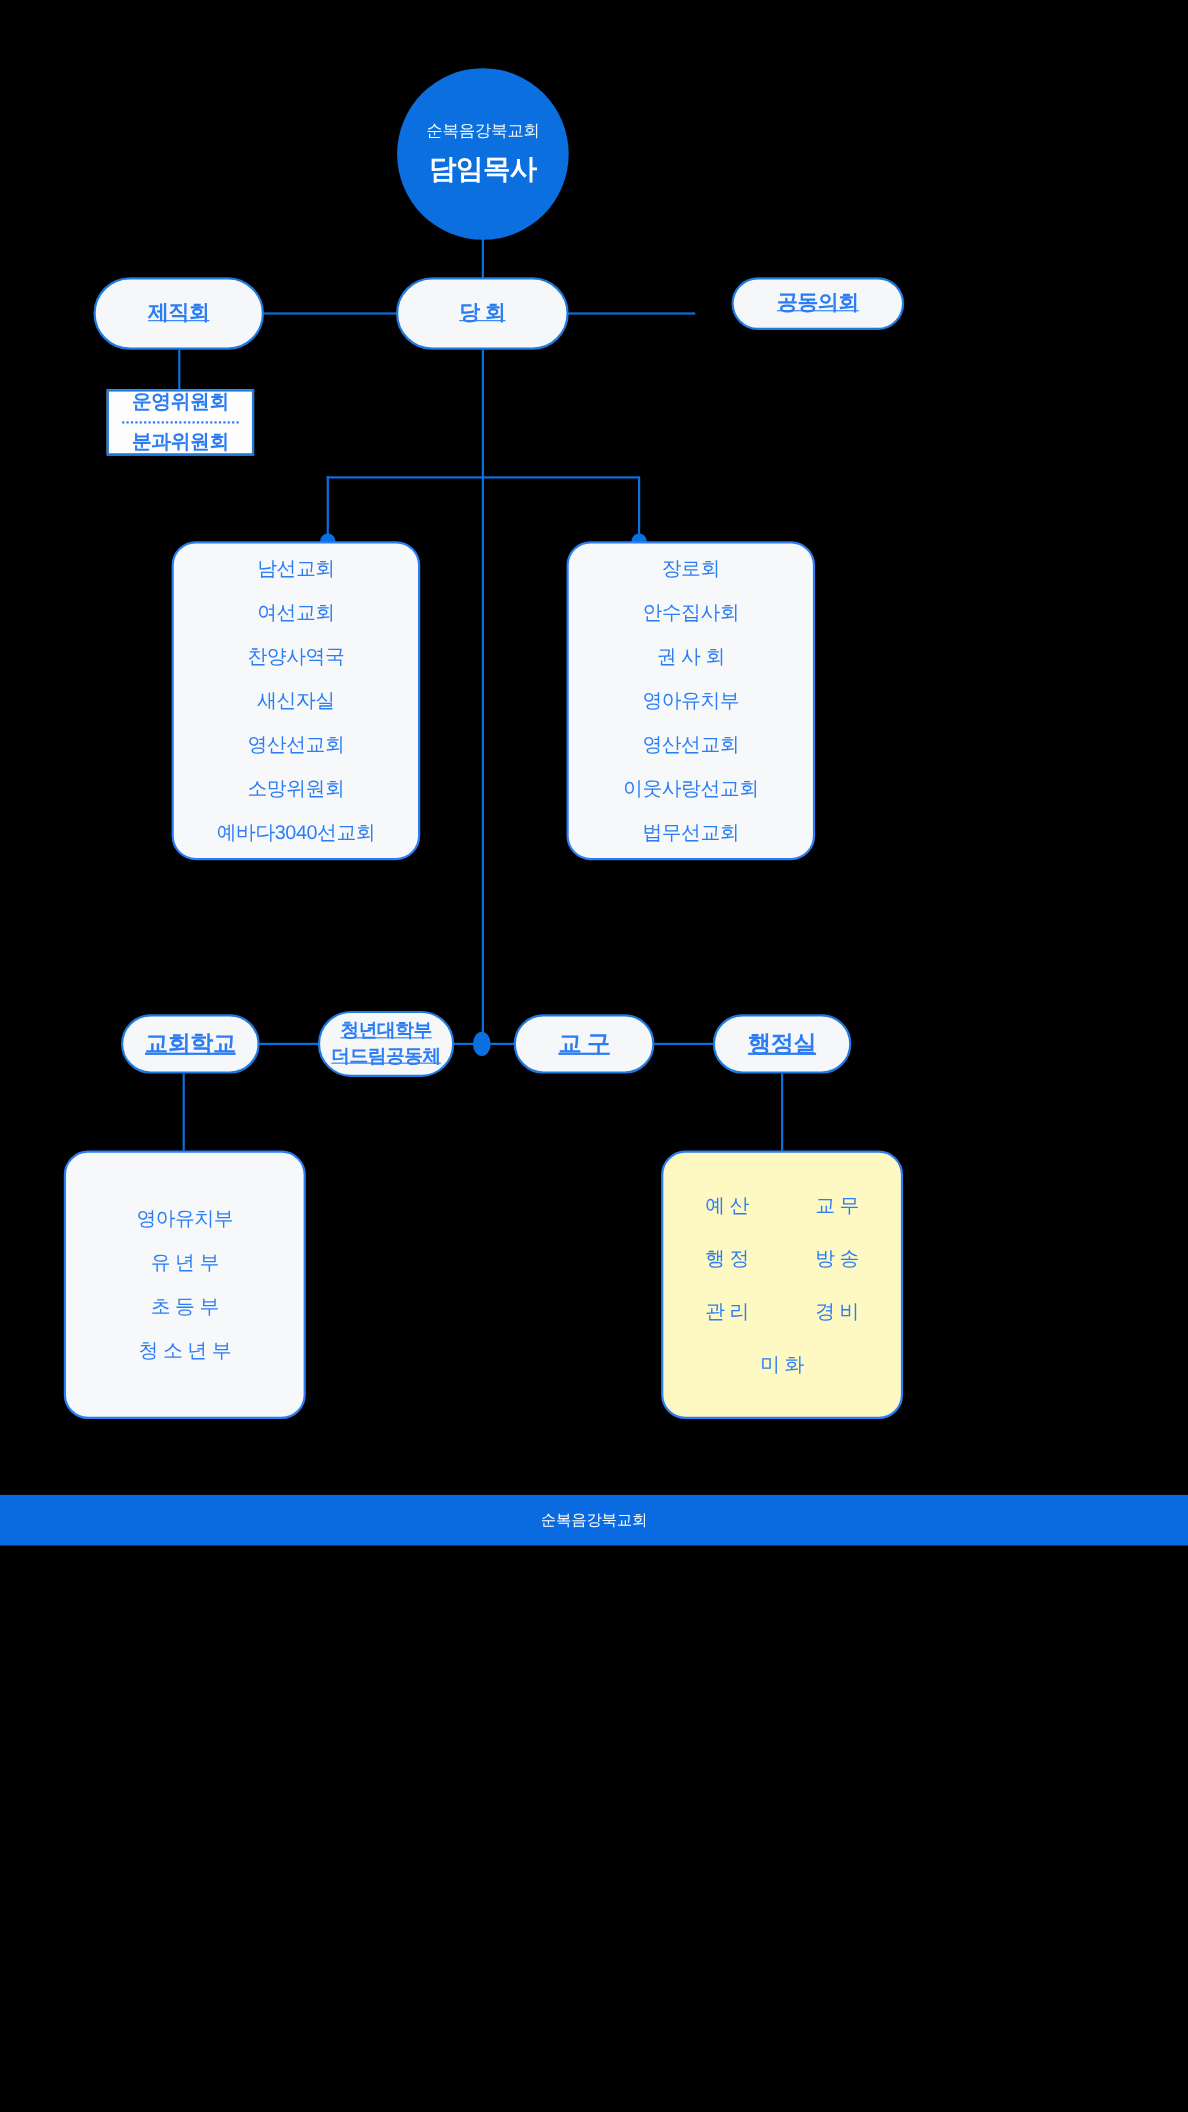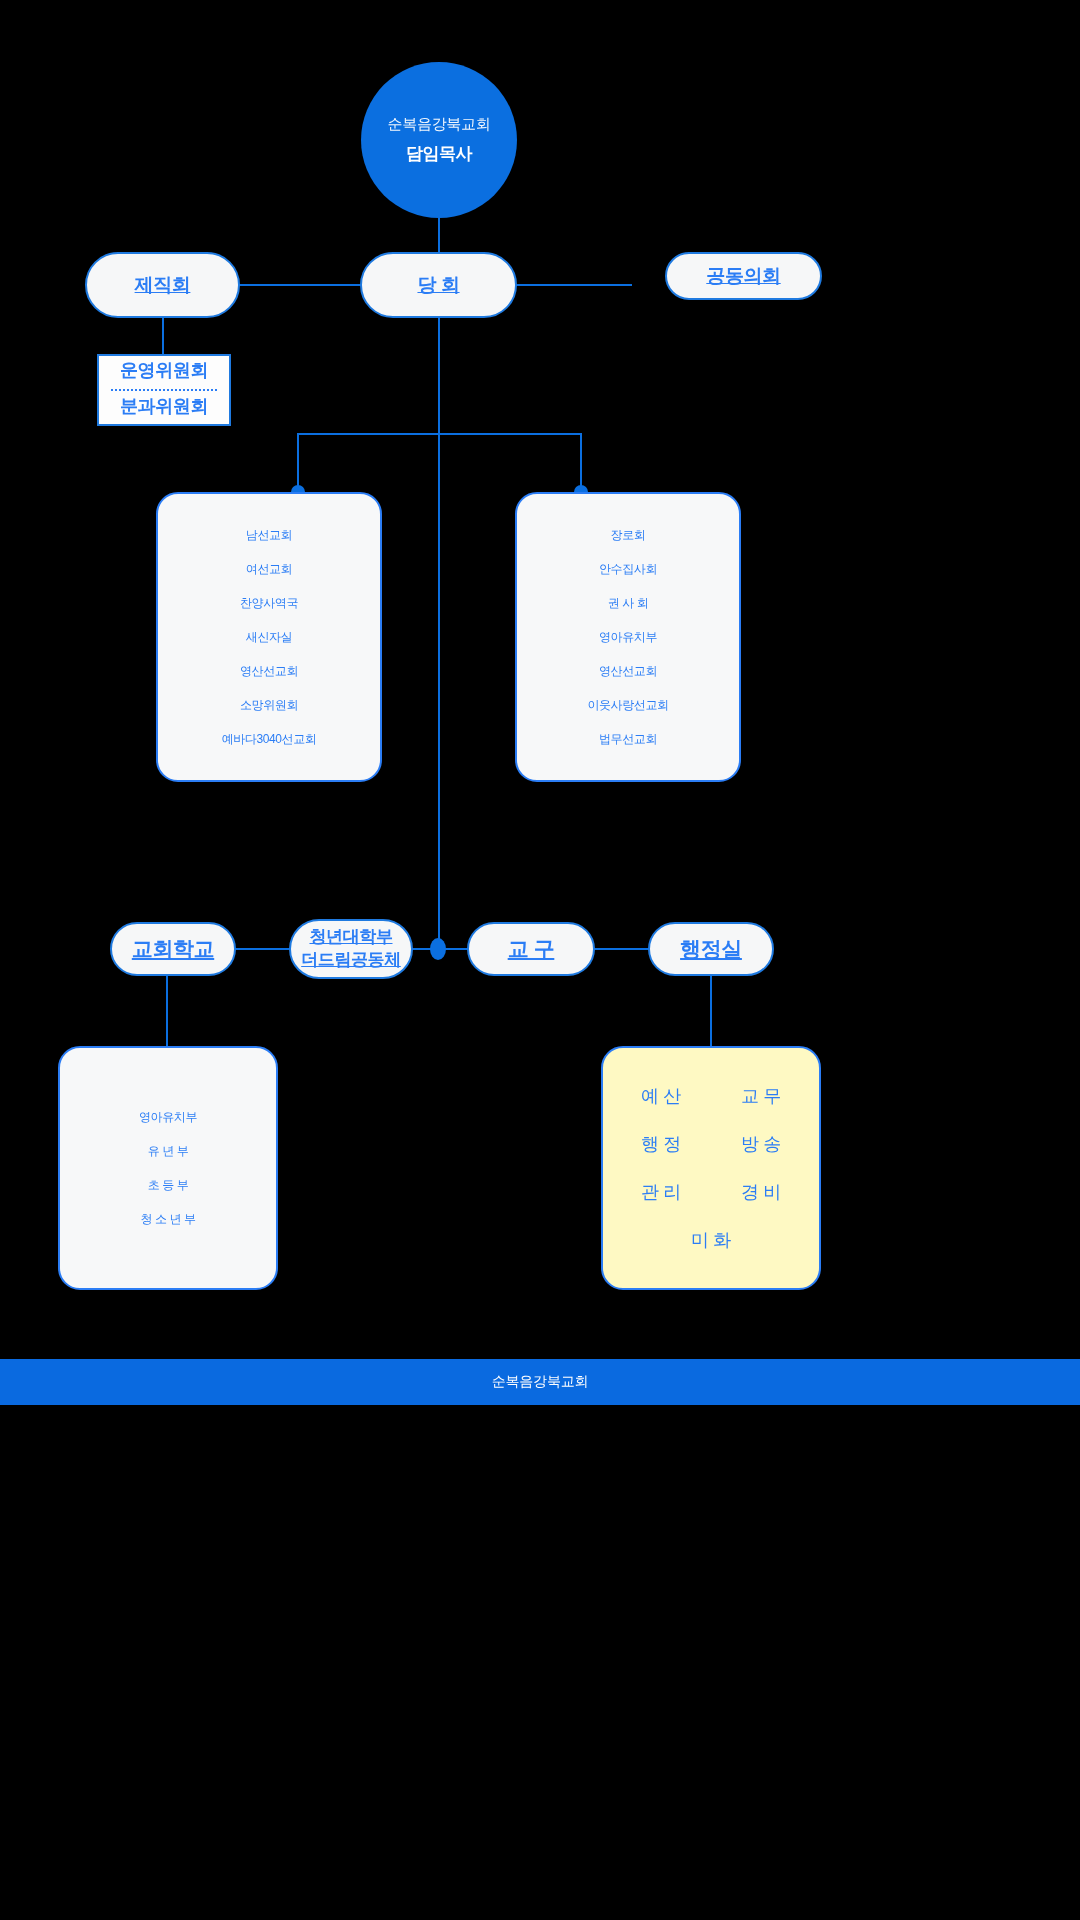--- a/index.html
+++ b/index.html
@@ -17,21 +17,21 @@
   .dot{position:absolute;width:14px;height:14px;border-radius:50%;background:#0b6fe0;}
   .dot-oval{position:absolute;width:16px;height:22px;border-radius:50%;background:#0b6fe0;}
 
   
   .head-circle{
     position:absolute;border-radius:50%;
     background:#0b6fe0;display:flex;flex-direction:column;
     align-items:center;justify-content:center;color:#ffffff;
   }
   .head-sub{font-size:15px;letter-spacing:-0.3px;margin-bottom:8px;font-weight:400;opacity:.95;}
-  .head-main{font-size:17px;font-weight:700;letter-spacing:-0.5px;}
+  .head-main{font-size:25px;font-weight:700;letter-spacing:-0.5px;}
 
   
   .pill{
     position:absolute;background:#f6f7f8;border:2px solid #1f7ae0;
     border-radius:42px;display:flex;align-items:center;justify-content:center;
     color:#2b7df5;font-weight:700;font-size:19px;letter-spacing:-0.4px;
     text-align:center;line-height:1.35;box-sizing:border-box;text-decoration:underline;
   }
   .pill.small{font-size:21px;font-weight:600;border-radius:34px;}
   .pill.two-line{font-weight:700;font-size:17px;text-align:right;}
@@ -50,21 +50,21 @@
     width:82%;border-top:2px dotted #2b7df5;margin:2px 0;height:0;
   }
 
   
   .listcard{
     position:absolute;background:#f7f8f9;border:2px solid #2b7df5;
     border-radius:22px;box-sizing:border-box;
     display:flex;flex-direction:column;align-items:center;justify-content:center;
   }
   .listcard .li{
-    color:#2b7df5;font-size:12px;font-weight:500;letter-spacing:-0.4px;
+    color:#2b7df5;font-size:18px;font-weight:500;letter-spacing:-0.4px;
     line-height:1;padding:11px 0;text-align:center;white-space:nowrap;
   }
 
   
   .gridcard{
     position:absolute;background:#fef9c3;border:2px solid #2b7df5;
     border-radius:22px;box-sizing:border-box;
     display:flex;flex-direction:column;align-items:center;justify-content:center;
   }
   .grow{display:flex;justify-content:center;}
@@ -103,21 +103,21 @@
   <div class="pill" style="left:360px;top:252px;width:157px;height:66px;">
     <span>당 회</span>
   </div>
 
   <div class="pill" style="left:665px;top:252px;width:157px;height:48px;">
     <span>공동의회</span>
   </div>
 
   <div class="ln lnv" style="left:162px;top:318px;width:2px;height:36px;"></div>
 
-  <div class="rectbox" style="left:97px;top:354px;width:134px;height:72px;font-family:Liberation Mono, monospace;">
+  <div class="rectbox" style="left:97px;top:354px;width:134px;height:60px;">
     <div class="rb-item">운영위원회</div>
     <div class="rb-sep"></div>
     <div class="rb-item">분과위원회</div>
   </div>
 
   <div class="ln lnv" style="left:438px;top:318px;width:2px;height:634px;"></div>
 
   <div class="ln lnh" style="left:297px;top:433px;width:284px;height:2px;"></div>
   <div class="ln lnv" style="left:297px;top:433px;width:2px;height:59px;"></div>
   <div class="ln lnv" style="left:580px;top:433px;width:2px;height:59px;"></div>

